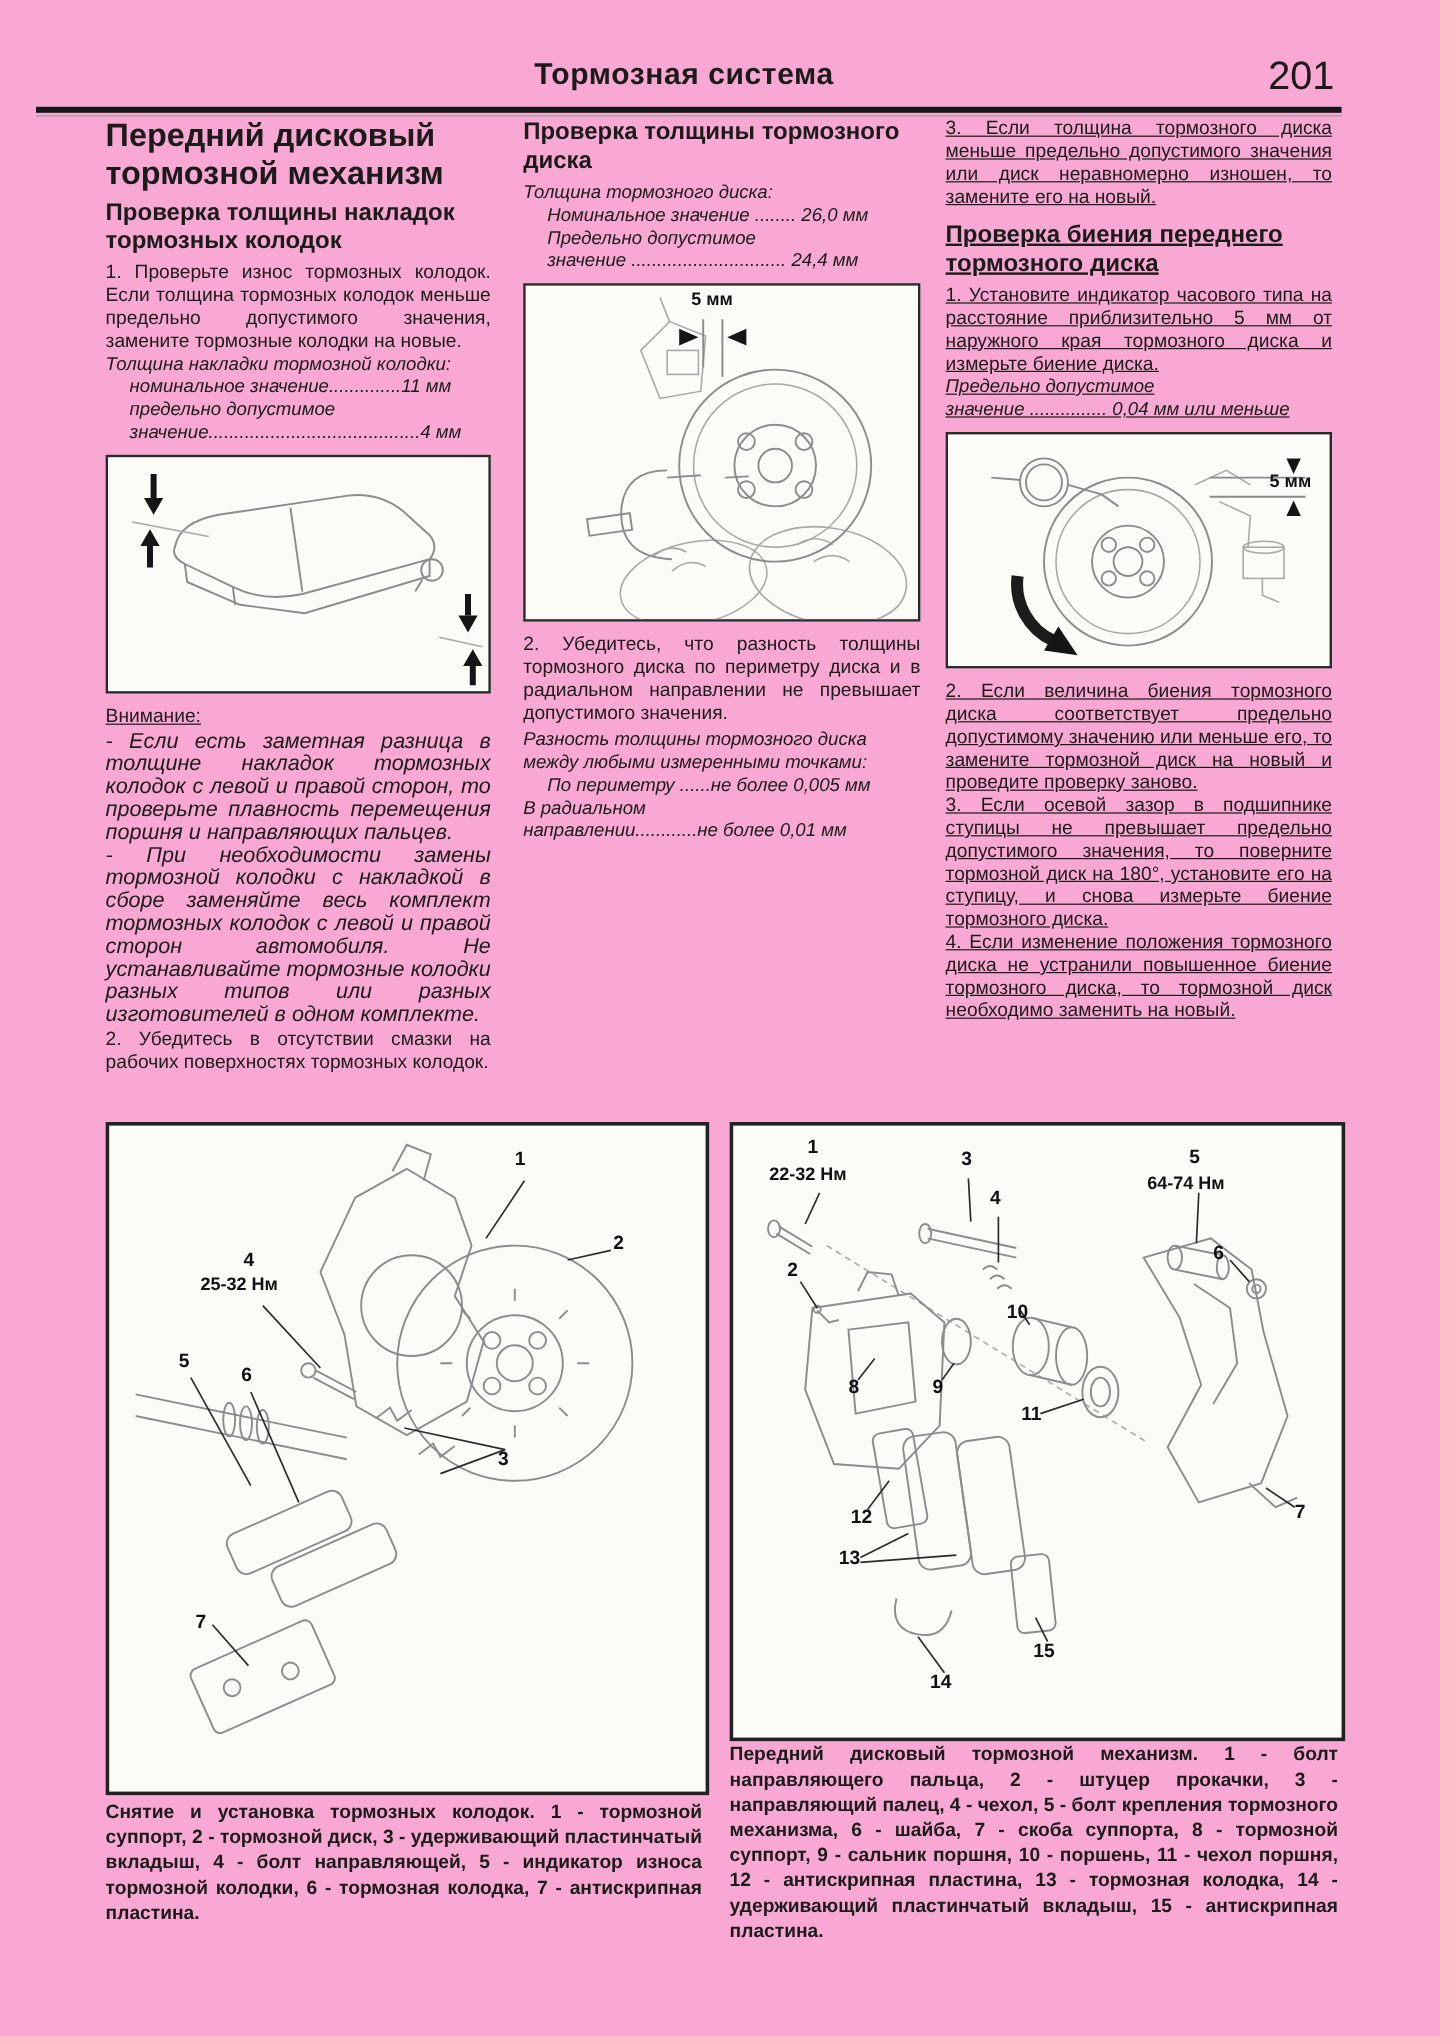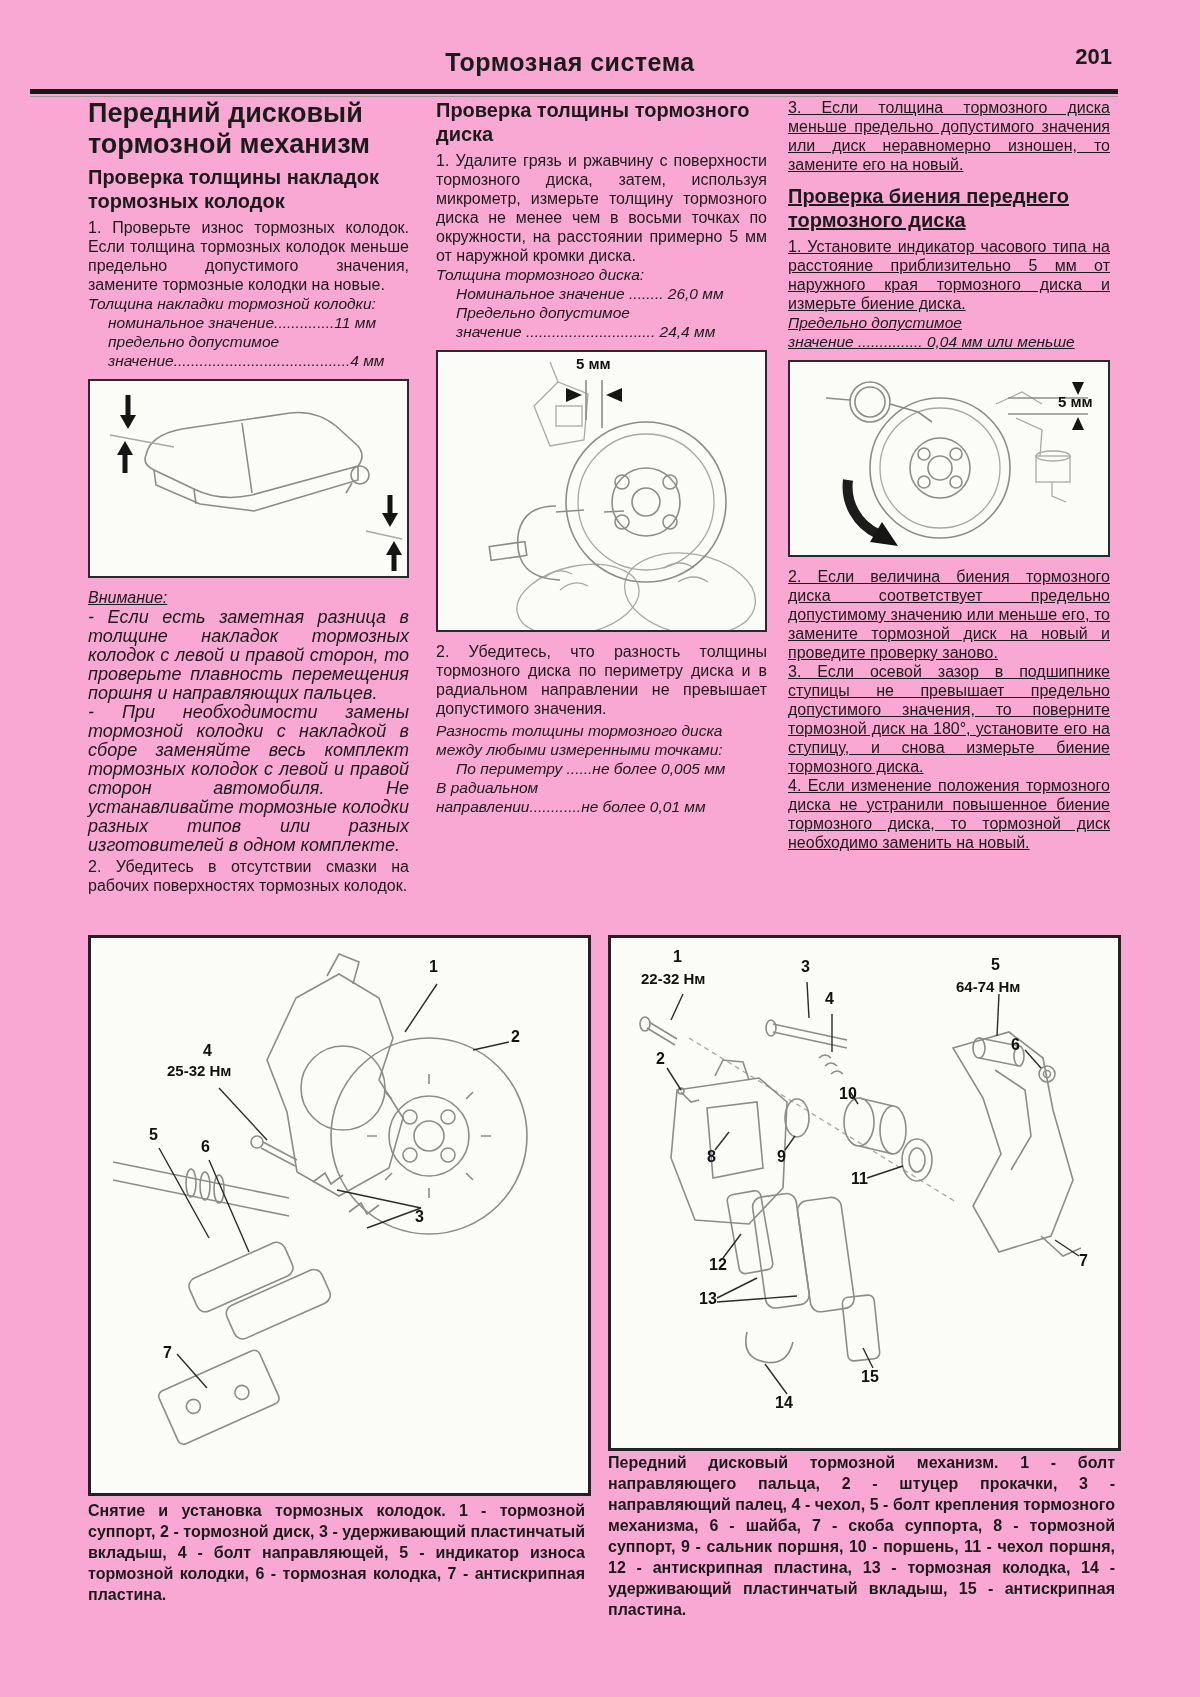--- a/index.html
+++ b/index.html
@@ -4,34 +4,34 @@
 <style>
   html,body{margin:0;padding:0;background:#e8e8e6;}
   .page{
     position:relative;width:1200px;height:1697px;margin:0 auto;
     background:#f9a8d4;color:#1b1b1b;overflow:hidden;
     font-family:"Liberation Sans",sans-serif;
   }
   
   .hdr-title{position:absolute;top:48px;left:0;width:1140px;text-align:center;
     font-size:25px;font-weight:bold;letter-spacing:.5px;}
-  .hdr-num{position:absolute;top:44px;right:88px;font-size:22px;font-weight:bold;}
+  .hdr-num{position:absolute;top:44px;right:88px;font-size:33px;font-weight:normal;}
   .hdr-rule{position:absolute;top:89px;left:30px;right:82px;height:5px;background:#171717;}
   .hdr-rule2{position:absolute;top:96px;left:30px;right:82px;height:1px;background:#9a9a96;}
   
   .col{position:absolute;top:98px;}
   .col1{left:88px;width:321px;}
   .col2{left:436px;width:331px;}
   .col3{left:788px;width:322px;text-decoration:underline;}
   .h1{font-size:27px;line-height:31px;font-weight:bold;margin:0 0 5px 0;}
   .h2{font-size:20px;line-height:24px;font-weight:bold;margin:2px 0 5px 0;}
   .p{font-size:16px;line-height:19px;text-align:justify;margin:0;}
   .spec{font-size:15.5px;line-height:19px;font-style:italic;margin:0;}
   .ind{padding-left:20px;}
-  .att-title{font-size:16px;line-height:20px;font-style:italic;text-decoration:underline;margin-top:6px;}
+  .att-title{font-size:16px;line-height:20px;text-decoration:underline;margin-top:6px;}
   .att{font-size:18px;line-height:19px;font-style:italic;text-align:justify;margin:0;}
   
   .fig{position:relative;border:2px solid #2a2a2a;background:#fbfbf8;margin:9px 0 10px 0;}
   .fig1{height:195px;}
   .fig2{height:278px;}
   .fig3{height:193px;}
   .fig svg{position:absolute;left:0;top:0;width:100%;height:100%;}
   .fig-label{position:absolute;font-size:15px;font-weight:bold;color:#111;}
   
   .figL{position:absolute;left:88px;top:935px;width:497px;height:555px;border:3px solid #222;background:#fbfbf8;}
@@ -93,21 +93,20 @@
     </div>
 
     <div class="att-title">Внимание:</div>
     <p class="att">- Если есть заметная разница в толщине накладок тормозных колодок с левой и правой сторон, то проверьте плавность перемещения поршня и направляющих пальцев.</p>
     <p class="att">- При необходимости замены тормозной колодки с накладкой в сборе заменяйте весь комплект тормозных колодок с левой и правой сторон автомобиля. Не устанавливайте тормозные колодки разных типов или разных изготовителей в одном комплекте.</p>
     <p class="p" style="margin-top:2px">2. Убедитесь в отсутствии смазки на рабочих поверхностях тормозных колодок.</p>
   </div>
 
   <div class="col col2">
     <div class="h2" style="margin-top:0">Проверка толщины тормозного диска</div>
-    <p class="p">1. Удалите грязь и ржавчину с поверхности тормозного диска, затем, используя микрометр, измерьте толщину тормозного диска не менее чем в восьми точках по окружности, на расстоянии примерно 5 мм от наружной кромки диска.</p>
     <div class="spec">Толщина тормозного диска:</div>
     <div class="spec ind">Номинальное значение ........ 26,0 мм</div>
     <div class="spec ind">Предельно допустимое</div>
     <div class="spec ind">значение .............................. 24,4 мм</div>
 
     <div class="fig fig2">
       <svg viewBox="0 0 327 274">
         <g class="art-light">
           <path d="M96,52 L120,28 L150,40 L146,86 L112,92 Z"></path>
           <rect x="118" y="52" width="26" height="20"></rect>

